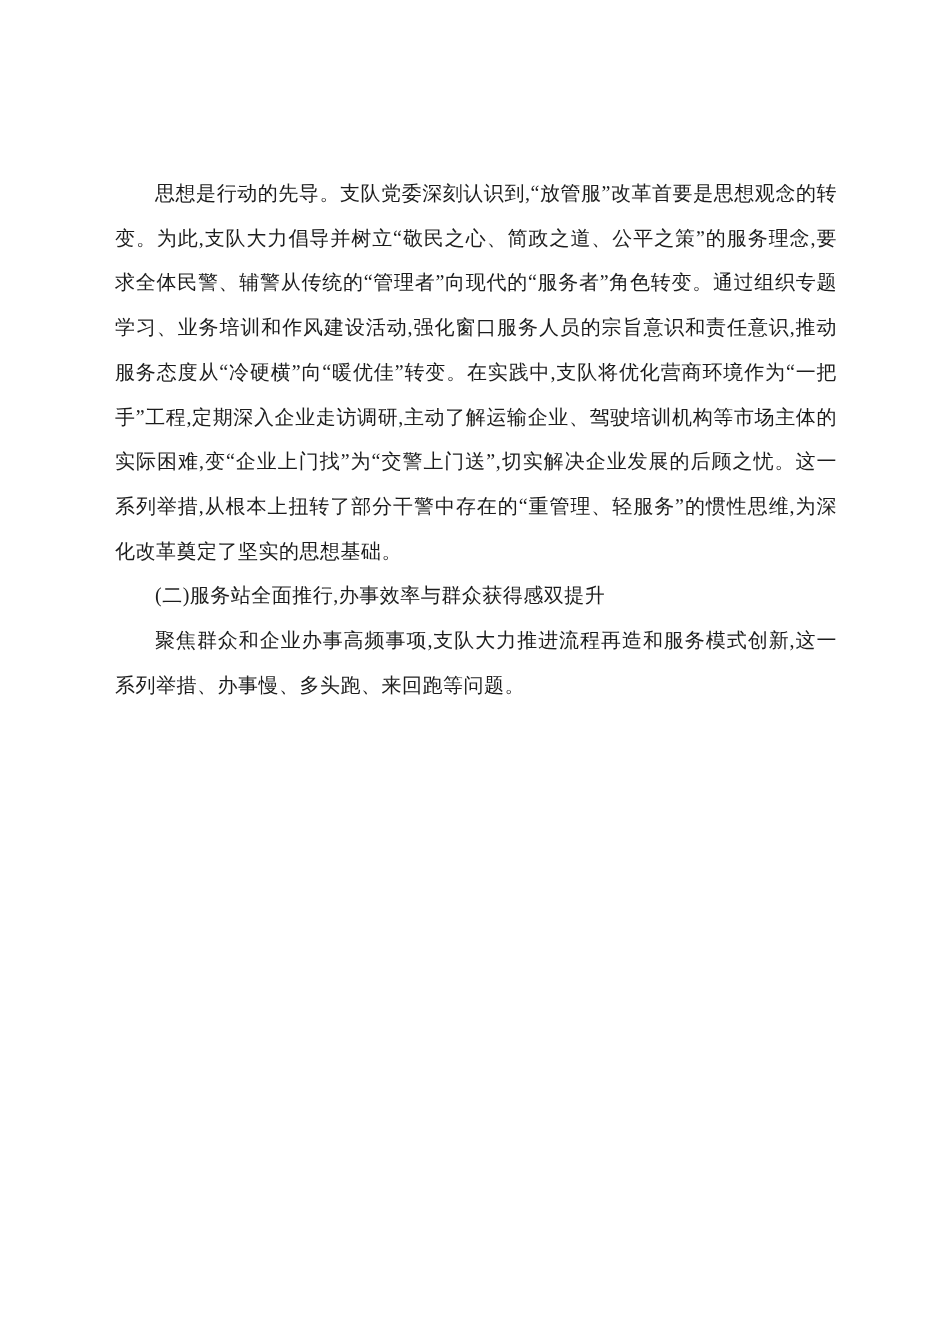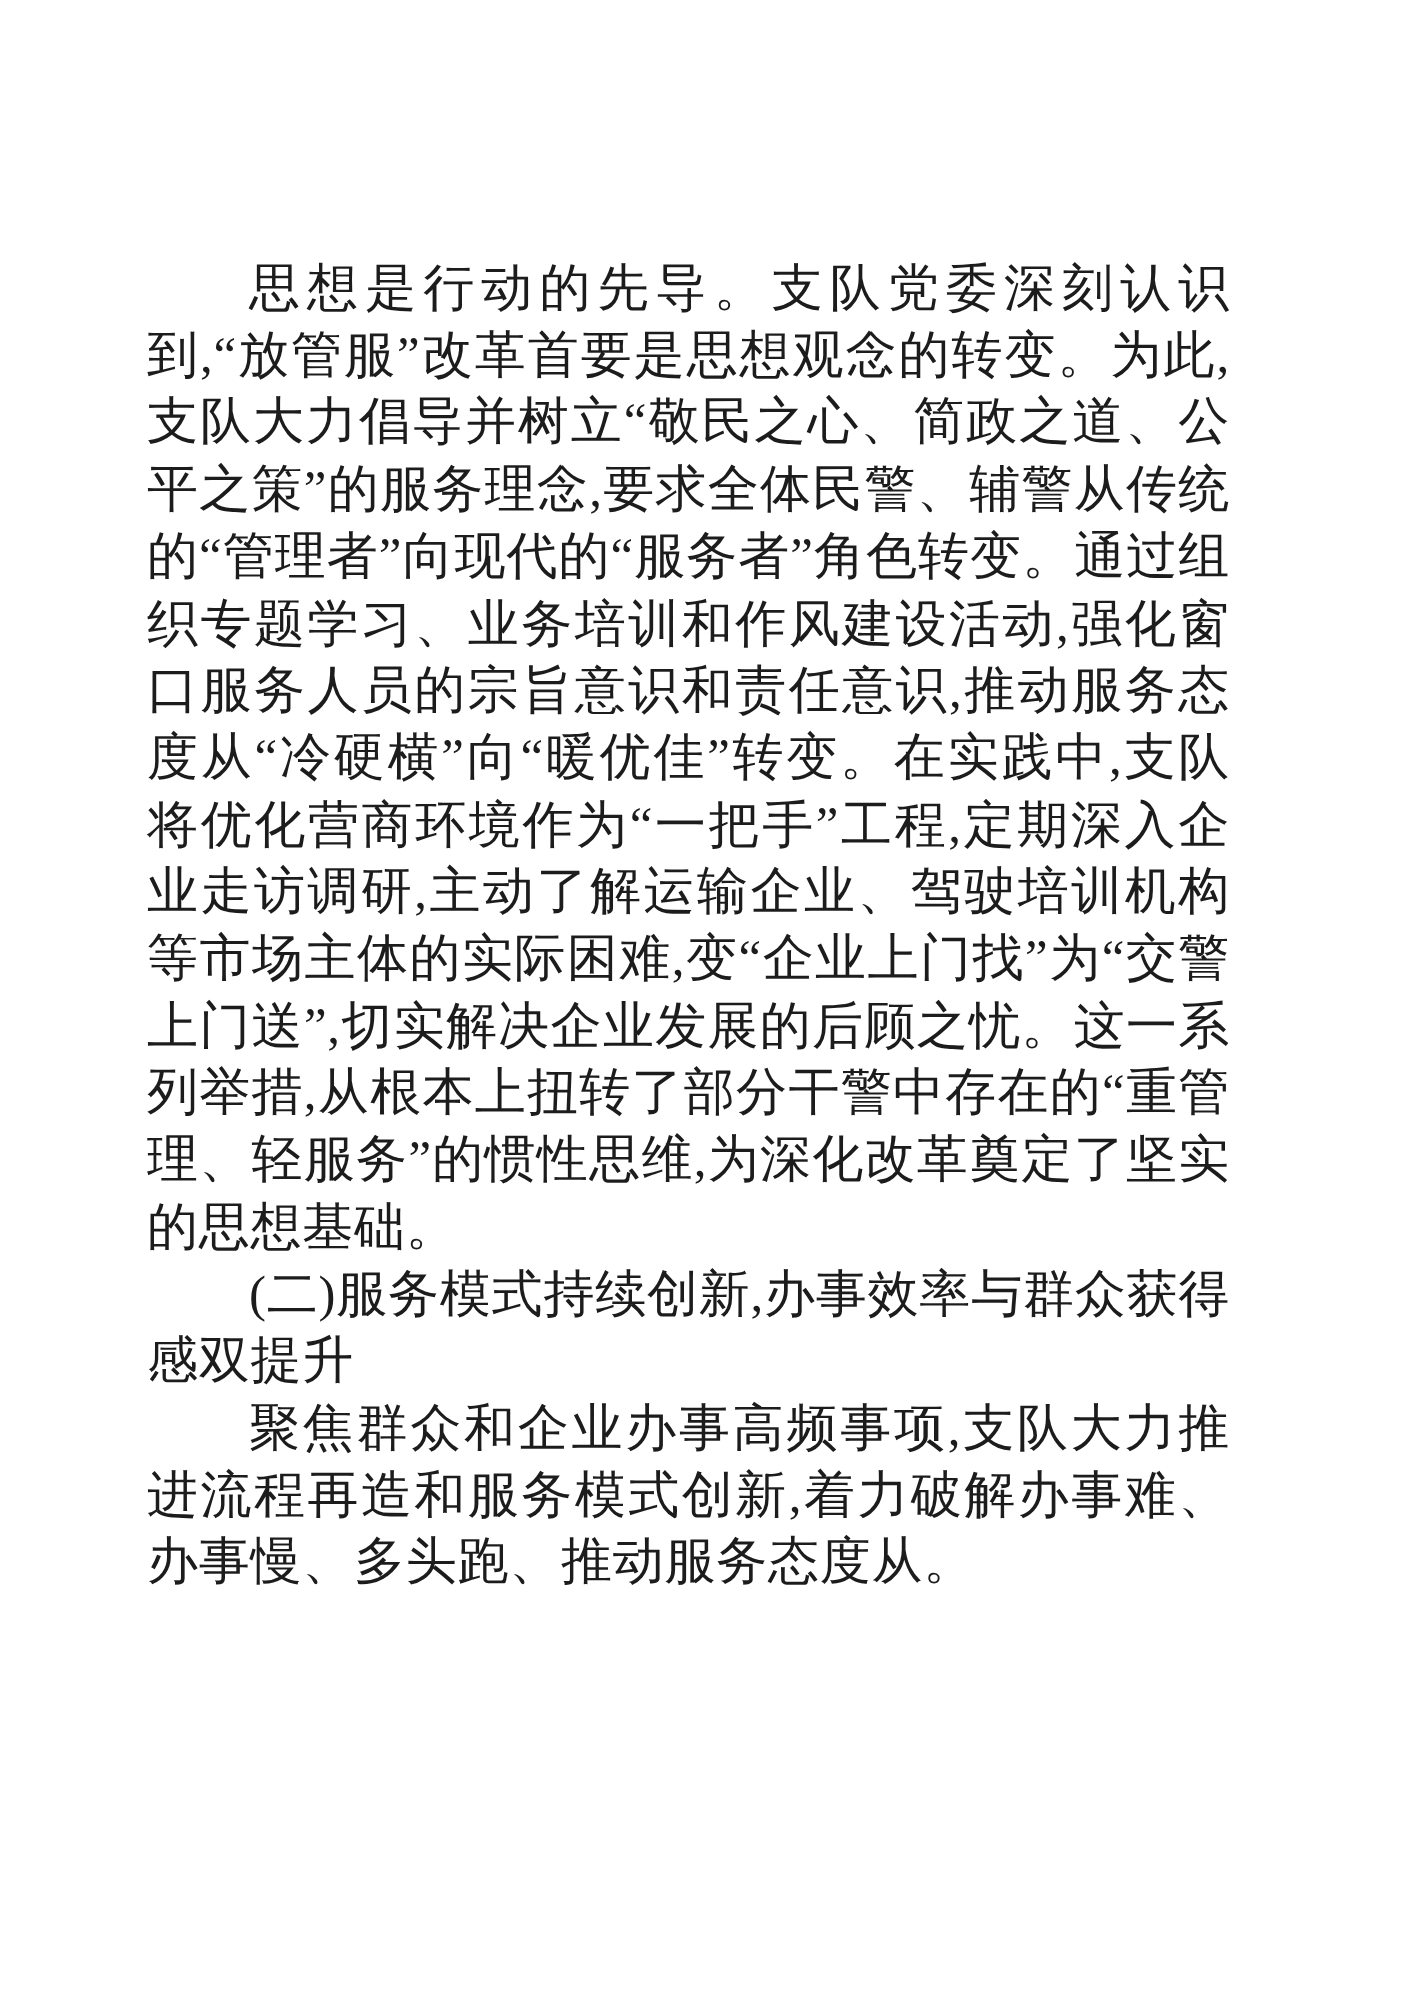--- a/index.html
+++ b/index.html
@@ -16,40 +16,40 @@
   .page {
     position: absolute;
     left: 0;
     top: 0;
     width: 950px;
     height: 1344px;
     background: #ffffff;
   }
   .text-block {
     position: absolute;
-    left: 98px;
+    left: 115px;
     top: 171px;
     width: 722px;
     font-family: "Liberation Serif", "DejaVu Serif", serif;
-    font-size: 34px;
+    font-size: 20px;
     line-height: 44.7px;
     font-weight: 400;
     color: #1c1c1c;
     text-align: justify;
     text-align-last: left;
     letter-spacing: 0.5px;
   }
   .text-block p {
     margin: 0;
     padding: 0;
     text-indent: 2em;
   }
 </style>
 </head>
 <body style="background: rgb(255, 255, 255);">
 
 <div class="page">
   <div class="text-block" id="paragraphs-container" style="color: rgb(28, 28, 28);">
       <p>思想是行动的先导。支队党委深刻认识到,“放管服”改革首要是思想观念的转变。为此,支队大力倡导并树立“敬民之心、简政之道、公平之策”的服务理念,要求全体民警、辅警从传统的“管理者”向现代的“服务者”角色转变。通过组织专题学习、业务培训和作风建设活动,强化窗口服务人员的宗旨意识和责任意识,推动服务态度从“冷硬横”向“暖优佳”转变。在实践中,支队将优化营商环境作为“一把手”工程,定期深入企业走访调研,主动了解运输企业、驾驶培训机构等市场主体的实际困难,变“企业上门找”为“交警上门送”,切实解决企业发展的后顾之忧。这一系列举措,从根本上扭转了部分干警中存在的“重管理、轻服务”的惯性思维,为深化改革奠定了坚实的思想基础。</p>
-      <p>(二)服务模式持续创新,办事效率与群众获得感双提升</p>
-      <p>聚焦群众和企业办事高频事项,支队大力推进流程再造和服务模式创新,着力破解办事难、办事慢、多头跑、推动服务态度从。</p>
+      <p>(二)服务站全面推行,办事效率与群众获得感双提升</p>
+      <p>聚焦群众和企业办事高频事项,支队大力推进流程再造和服务模式创新,这一系列举措、办事慢、多头跑、来回跑等问题。</p>
     </div>
 </div>
 
 </body></html>

